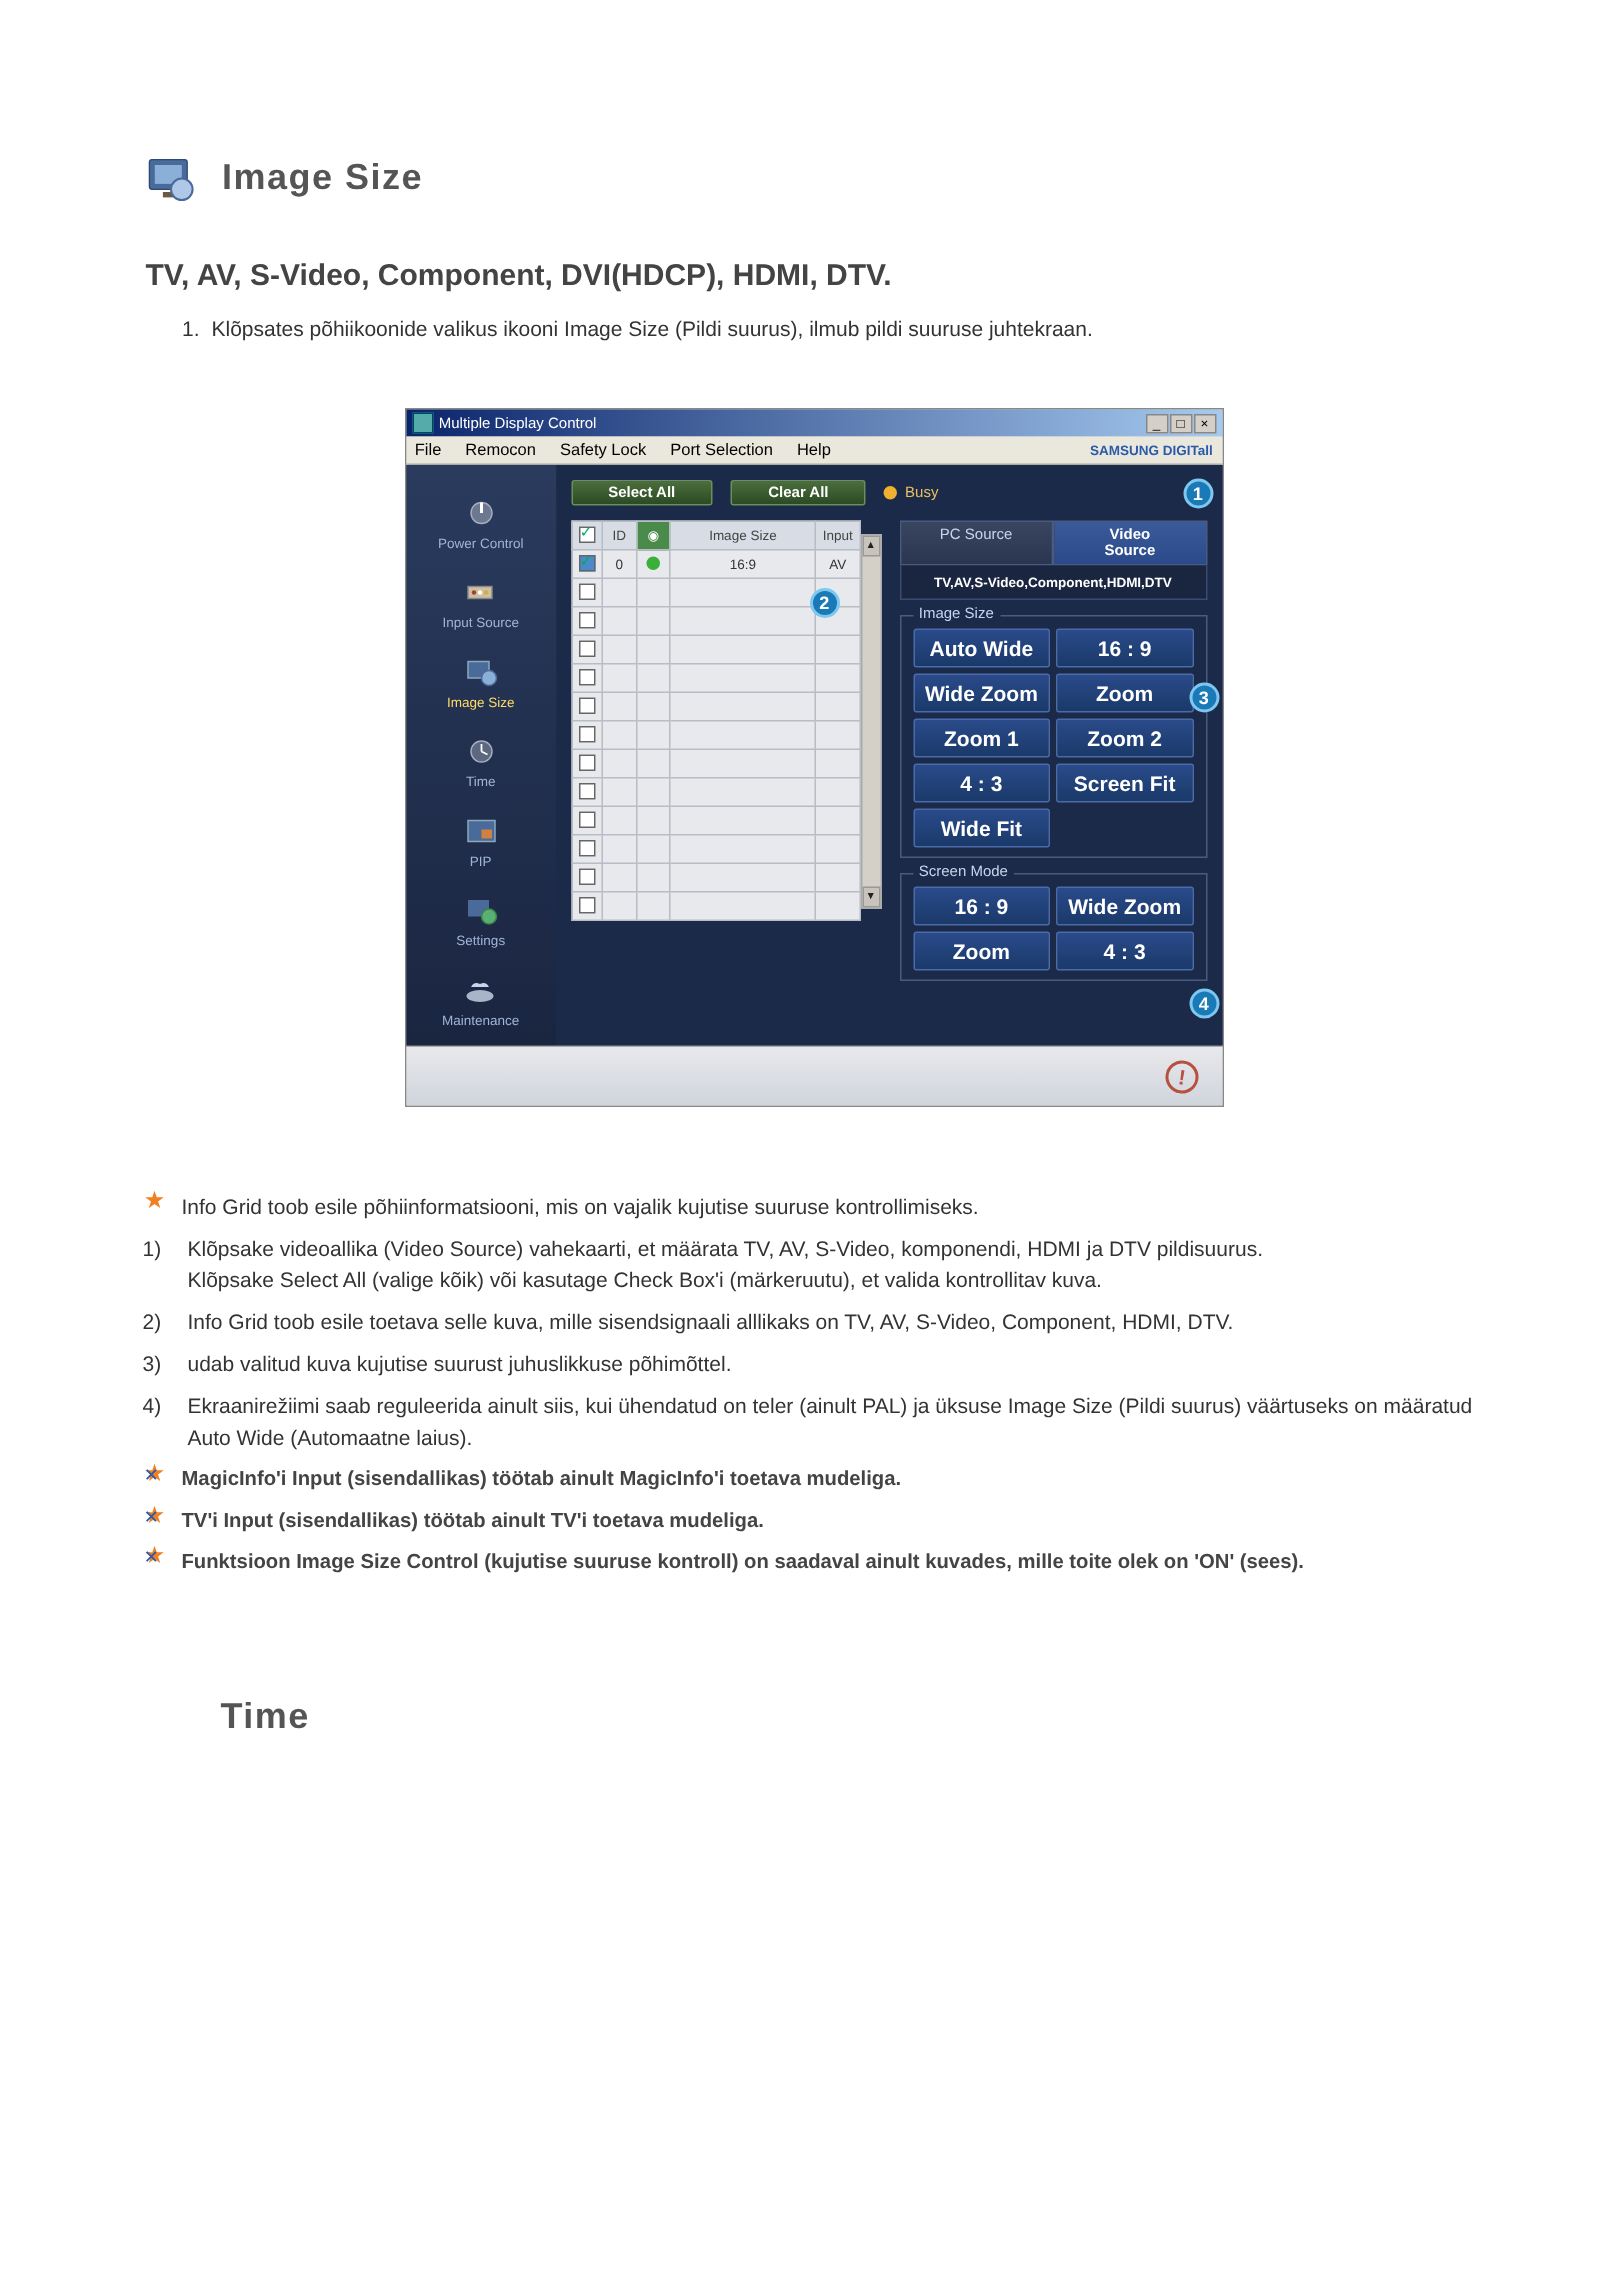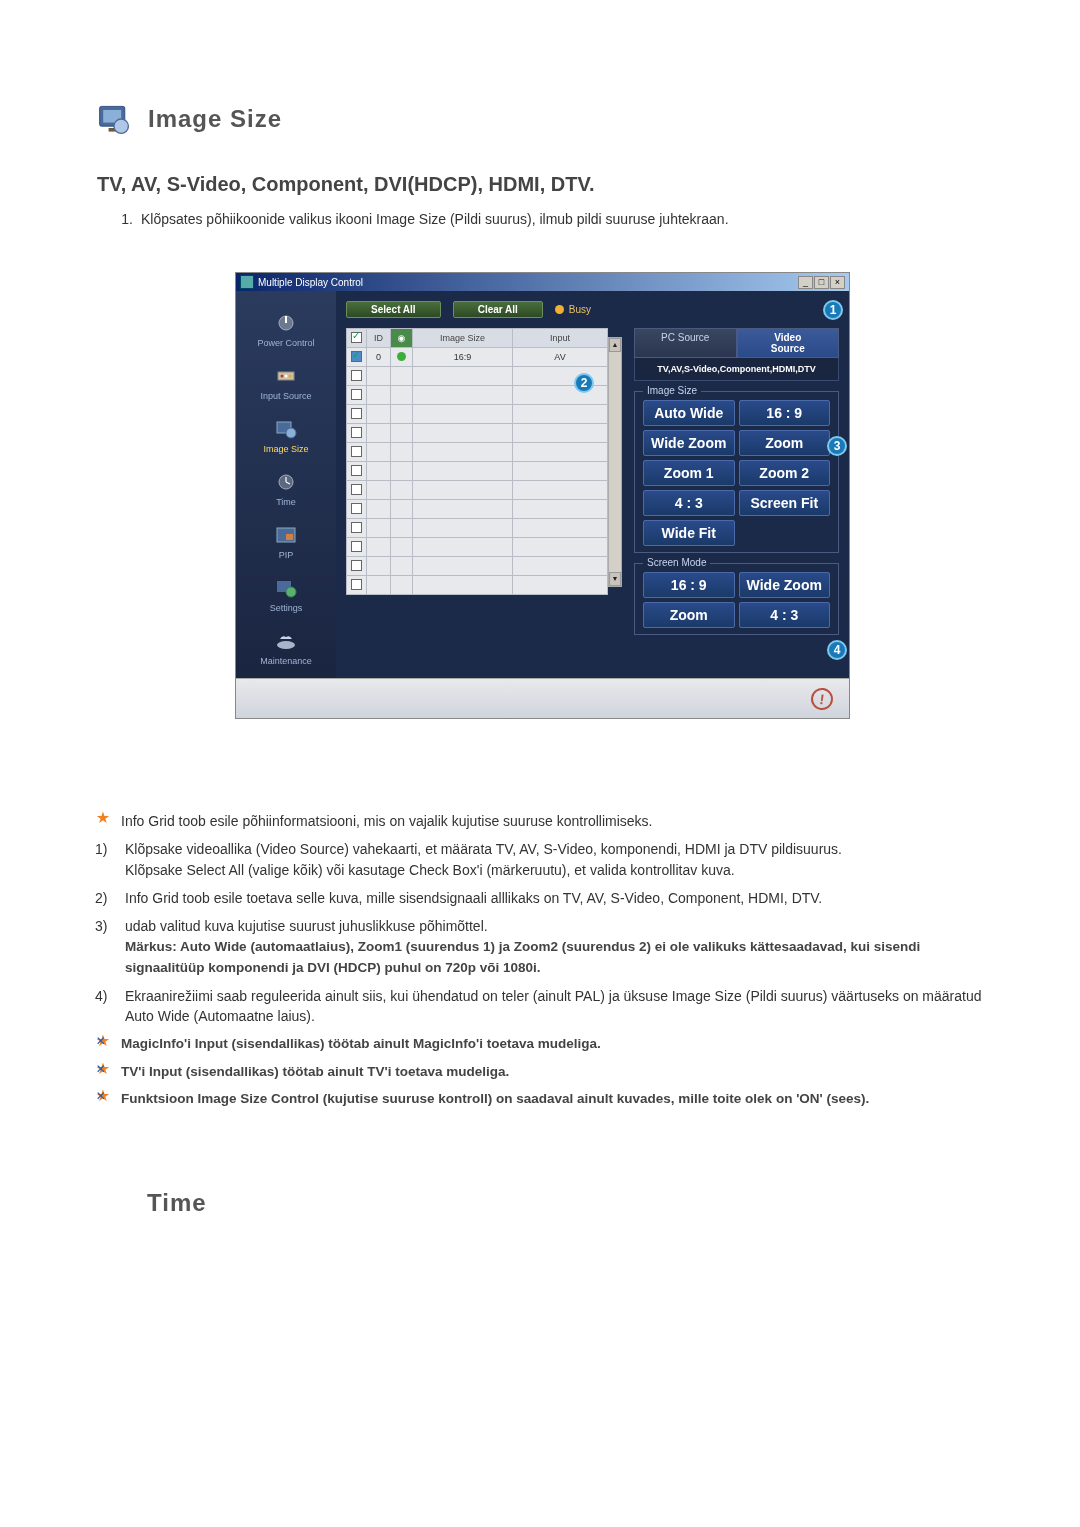--- a/index.html
+++ b/index.html
@@ -40,22 +40,22 @@
     margin-bottom: 45px;
   }
   .intro-list .item {
     display: flex;
     gap: 8px;
     margin-bottom: 4px;
   }
   .intro-list .num { width: 18px; text-align: right; }
   
   .app-window {
-    width: 615px;
-    margin: 0 auto 92px auto;
+    width: 546px;
+    margin: 0 auto 56px auto;
     border: 1px solid #888;
     background: #d4d0c8;
     font-size: 10px;
   }
   .titlebar {
     background: linear-gradient(to right, #0a246a, #a6caf0);
     color: #fff;
     padding: 2px 4px;
     display: flex;
     align-items: center;
@@ -304,20 +304,28 @@
     <div class="titlebar-left">
       <span class="titlebar-icon"></span>
       <span>Multiple Display Control</span>
     </div>
     <div class="win-buttons">
       <span class="win-btn">_</span>
       <span class="win-btn">□</span>
       <span class="win-btn">×</span>
     </div>
   </div>
+  <div class="menubar">
+    <span>File</span>
+    <span>Remocon</span>
+    <span>Safety Lock</span>
+    <span>Port Selection</span>
+    <span>Help</span>
+    <span class="logo">SAMSUNG DIGITall</span>
+  </div>
   <div class="app-body">
     <div class="sidebar">
       <div class="side-item">
         <div class="side-icon">
             <svg width="24" height="20">
               <circle cx="12" cy="10" r="7" fill="#6a7890" stroke="#aab"></circle>
               <rect x="11" y="3" width="2" height="7" fill="#fff"></rect>
             </svg>
           </div>
         <span class="side-label">Power Control</span>
@@ -562,21 +570,20 @@
     </div>
   </div>
   <div class="note-row">
     <span class="note-num">2)</span>
     <span class="note-content">Info Grid toob esile toetava selle kuva, mille sisendsignaali alllikaks on TV, AV, S-Video, Component, HDMI, DTV.</span>
   </div>
   <div class="note-row">
     <span class="note-num">3)</span>
     <div class="note-content">
       <span>udab valitud kuva kujutise suurust juhuslikkuse põhimõttel.</span><br>
-      <span class="note-sub">Märkus: Auto Wide (automaatlaius), Zoom1 (suurendus 1) ja Zoom2 (suurendus 2) ei ole valikuks kättesaadavad, kui sisendi signaalitüüp komponendi ja DVI (HDCP) puhul on 720p või 1080i.</span>
     </div>
   </div>
   <div class="note-row">
     <span class="note-num">4)</span>
     <span class="note-content">Ekraanirežiimi saab reguleerida ainult siis, kui ühendatud on teler (ainult PAL) ja üksuse Image Size (Pildi suurus) väärtuseks on määratud Auto Wide (Automaatne laius).</span>
   </div>
   <div class="note-row">
     <span class="note-bullet">
         <span class="star crossed">★</span>
       </span>

